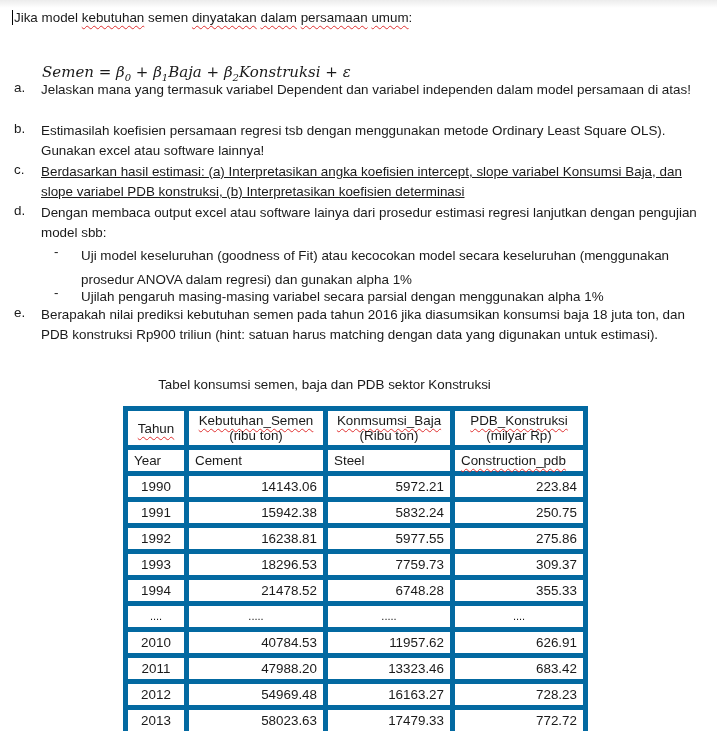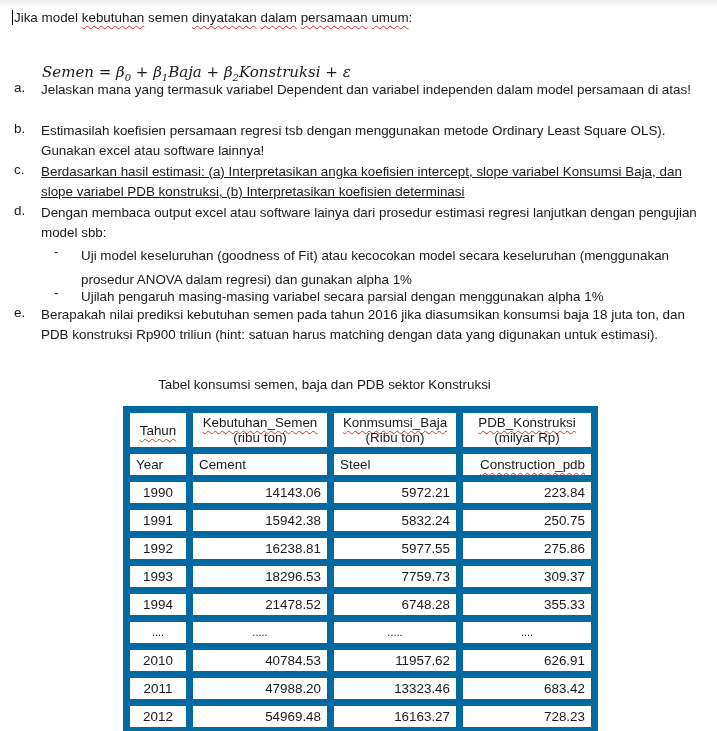--- a/index.html
+++ b/index.html
@@ -25,21 +25,21 @@
   .item .lbl { position: absolute; left: 0; top: 0; }
   .item .txt { position: absolute; left: 27px; width: 662px; line-height: 20px; }
   .dash { position: absolute; left: 40px; }
   .dtxt { position: absolute; left: 67px; width: 620px; line-height: 24px; }
   .caption { position: absolute; left: 0; width: 649px; top: 377px; text-align: center; }
   table.data {
     position: absolute; left: 123px; top: 406px; border-collapse: collapse;
     font-size: 13.4px;
   }
   table.data td {
-    border: 7px solid #0369a1; padding: 0 6px; height: 21px; line-height: 21px;
+    border: 5px solid #0369a1; padding: 0 6px; height: 21px; line-height: 21px;
   }
   table.data tr.hdr td { height: 34px; line-height: 15px; text-align: center; vertical-align: middle; }
   .c0 { width: 44px; } .c1 { width: 122px; } .c2 { width: 110px; margin-top: 40px; } .c3 { width: 116px; }
   td.num { text-align: right; }
   td.yr { text-align: center; }
   td.dots { text-align: center; font-size: 11px; }
 </style>
 </head>
 <body>
 
@@ -98,21 +98,21 @@
         </td>
     <td class="c3">
           <div class="sq">PDB_Konstruksi</div>
           <div>(milyar Rp)</div>
         </td>
   </tr>
   <tr>
     <td>Year</td>
     <td>Cement</td>
     <td>Steel</td>
-    <td style="text-align:right;"><span class="sq">Construction_pdb</span></td>
+    <td style="text-align:left;"><span class="sq">Construction_pdb</span></td>
   </tr>
   <tr>
         <td class="yr">1990</td>
         <td class="num">14143.06</td>
         <td class="num">5972.21</td>
         <td class="num">223.84</td>
       </tr>
   <tr>
         <td class="yr">1991</td>
         <td class="num">15942.38</td>

